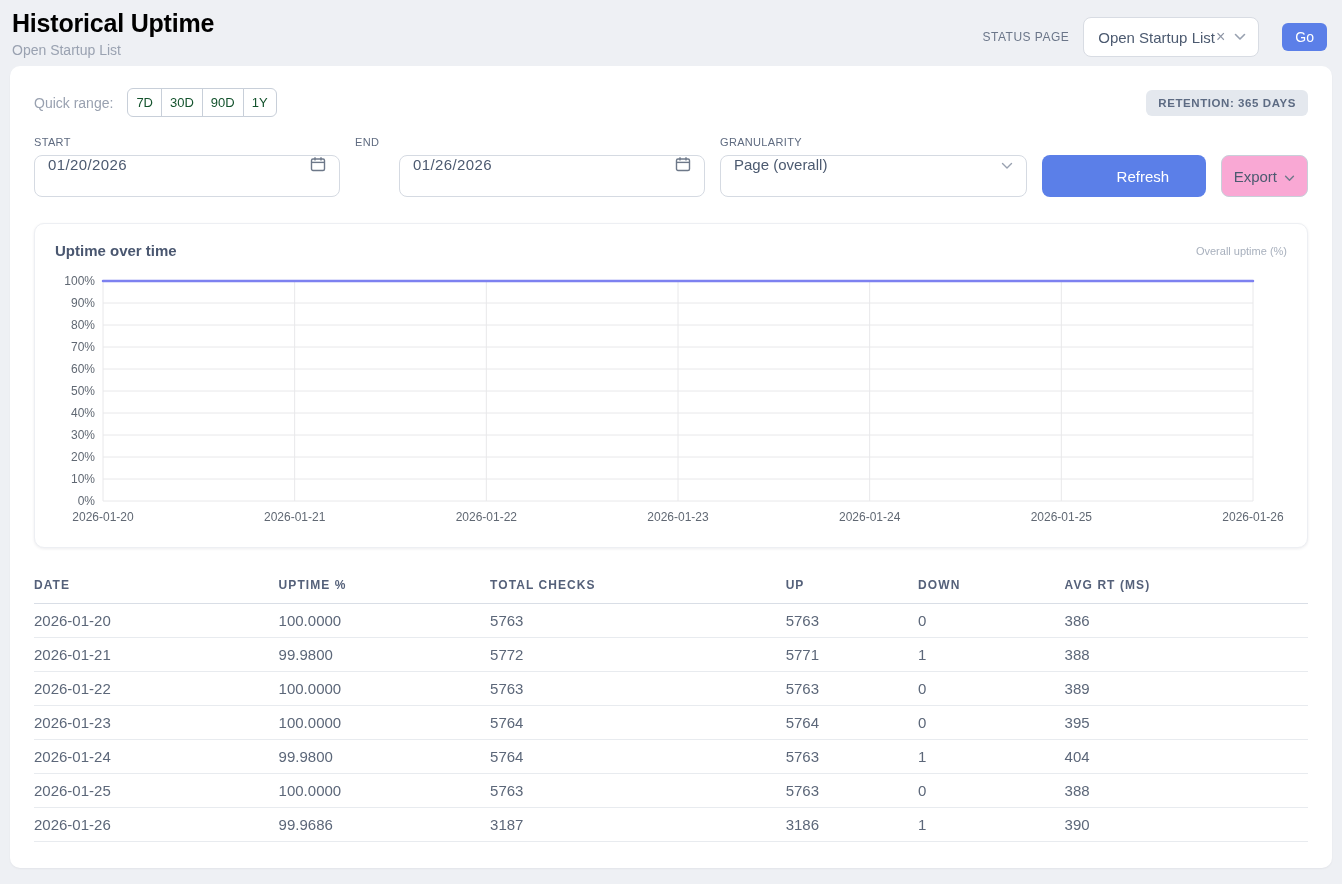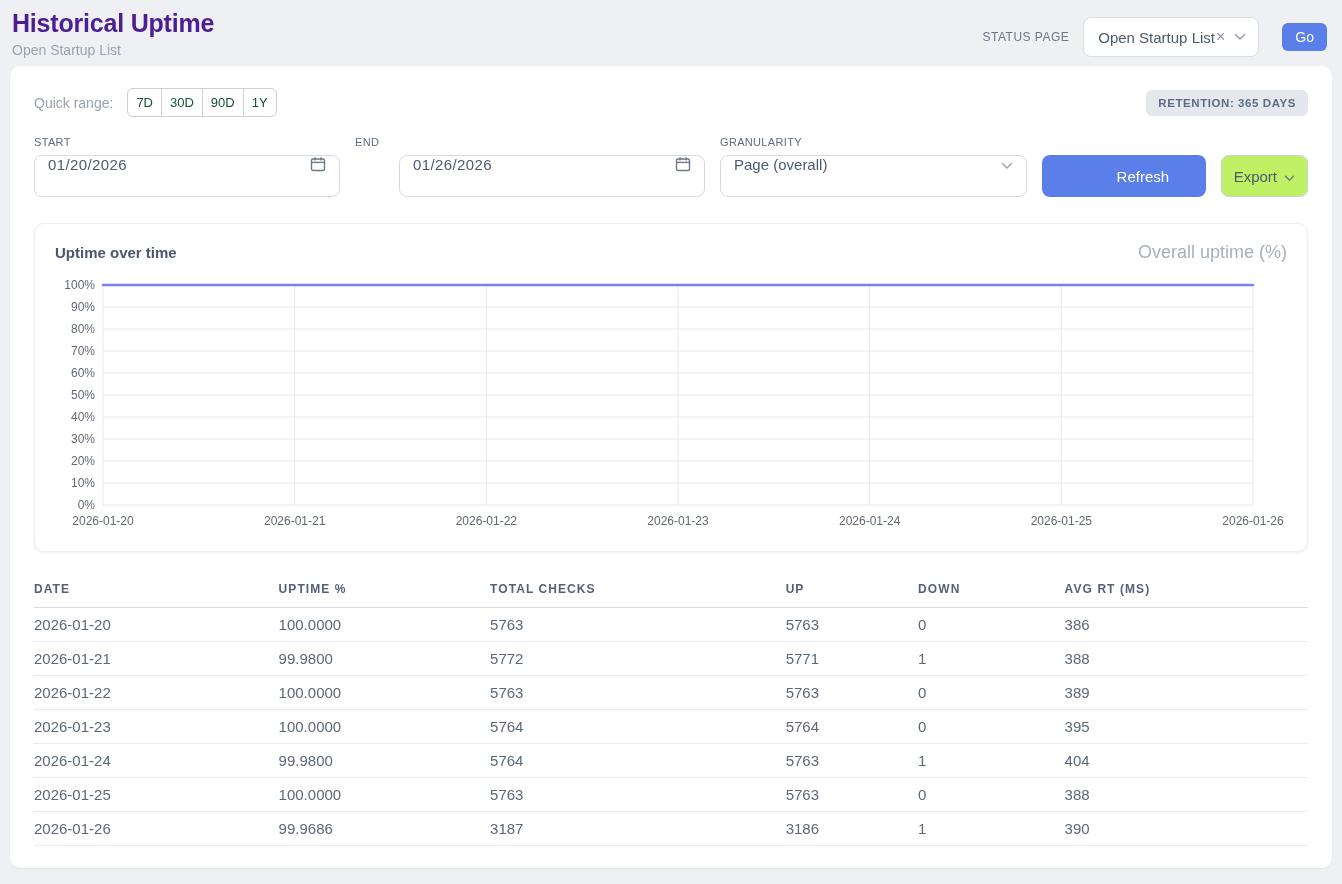--- a/index.html
+++ b/index.html
@@ -4,21 +4,21 @@
 <style>
   html,body{margin:0;padding:0;}
   body{
     width:1342px;height:884px;overflow:hidden;
     background:#eef0f4;
     font-family:"Liberation Sans",sans-serif;
     color:#4c5a70;
   }
   
   .header{display:flex;justify-content:space-between;align-items:flex-start;padding:9px 15px 8px 12px;}
-  .page-title{font-size:25px;font-weight:700;color:#4c1d95;letter-spacing:-0.2px;}
+  .page-title{font-size:25px;font-weight:700;color:#000000;letter-spacing:-0.2px;}
   .page-subtitle{font-size:14px;color:#9aa2b1;margin-top:4px;}
   .header-right{display:flex;align-items:center;gap:14px;margin-top:8px;}
   .status-label{font-size:12px;color:#6b7689;letter-spacing:0.04em;}
   .status-select{
     height:40px;box-sizing:border-box;border:1px solid #d8dce3;border-radius:8px;background:#fff;
     display:flex;align-items:center;padding:0 12px 0 14px;font-size:15px;color:#4c5a70;cursor:pointer;
   }
   .clear-x{color:#8d95a5;font-size:16px;margin-left:1px;cursor:pointer;}
   .chev{margin-left:9px;display:inline-flex;}
   .go-btn{
@@ -54,32 +54,32 @@
     display:flex;align-items:flex-start;justify-content:space-between;padding:0 13px;font-size:15px;
     color:#4c5a70;letter-spacing:0.4px;cursor:text;
   }
   .w-start{width:306px;}.w-end{width:306px;margin-left:44px;}.w-gran{width:307px;}
   .select-box{cursor:pointer;letter-spacing:0;}
   .refresh-btn{
     width:191px;height:42px;background:#5b7fe8;color:#fff;border:none;border-radius:8px;
     font-size:15px;font-family:inherit;cursor:pointer;padding-left:44px;
   }
   .export-btn{
-    width:105px;height:42px;background:#bef264;color:#4c5a70;border:1px solid #c8cfd9;border-radius:8px;
+    width:105px;height:42px;background:#f9a8d4;color:#4c5a70;border:1px solid #c8cfd9;border-radius:8px;
     font-size:15px;font-family:inherit;cursor:pointer;display:flex;align-items:center;justify-content:center;gap:7px;
     box-sizing:border-box;
   }
   
   .chart-card{
     margin-top:26px;border:1px solid #edeff3;border-radius:10px;background:#fff;
     box-shadow:0 1px 3px rgba(20,30,50,0.08);padding:18px 20px 12px;text-align:right;
   }
   .chart-head{display:flex;justify-content:space-between;align-items:center;margin-bottom:10px;}
   .chart-title{font-size:15px;font-weight:700;color:#4a5770;}
-  .chart-legend{font-size:18px;color:#a8b0bd;}
+  .chart-legend{font-size:11px;color:#a8b0bd;}
   
   .uptime-table{width:100%;border-collapse:collapse;margin-top:24px;}
   .uptime-table th{
     text-align:left;font-size:12px;font-weight:700;letter-spacing:0.09em;color:#55617a;
     padding:6px 0 11px;border-bottom:1px solid #d9dee6;
   }
   .uptime-table td{
     font-size:15px;color:#5c6779;padding:8px 0;border-bottom:1px solid #e8ebef;
   }
   svg text{font-family:"Liberation Sans",sans-serif;}

